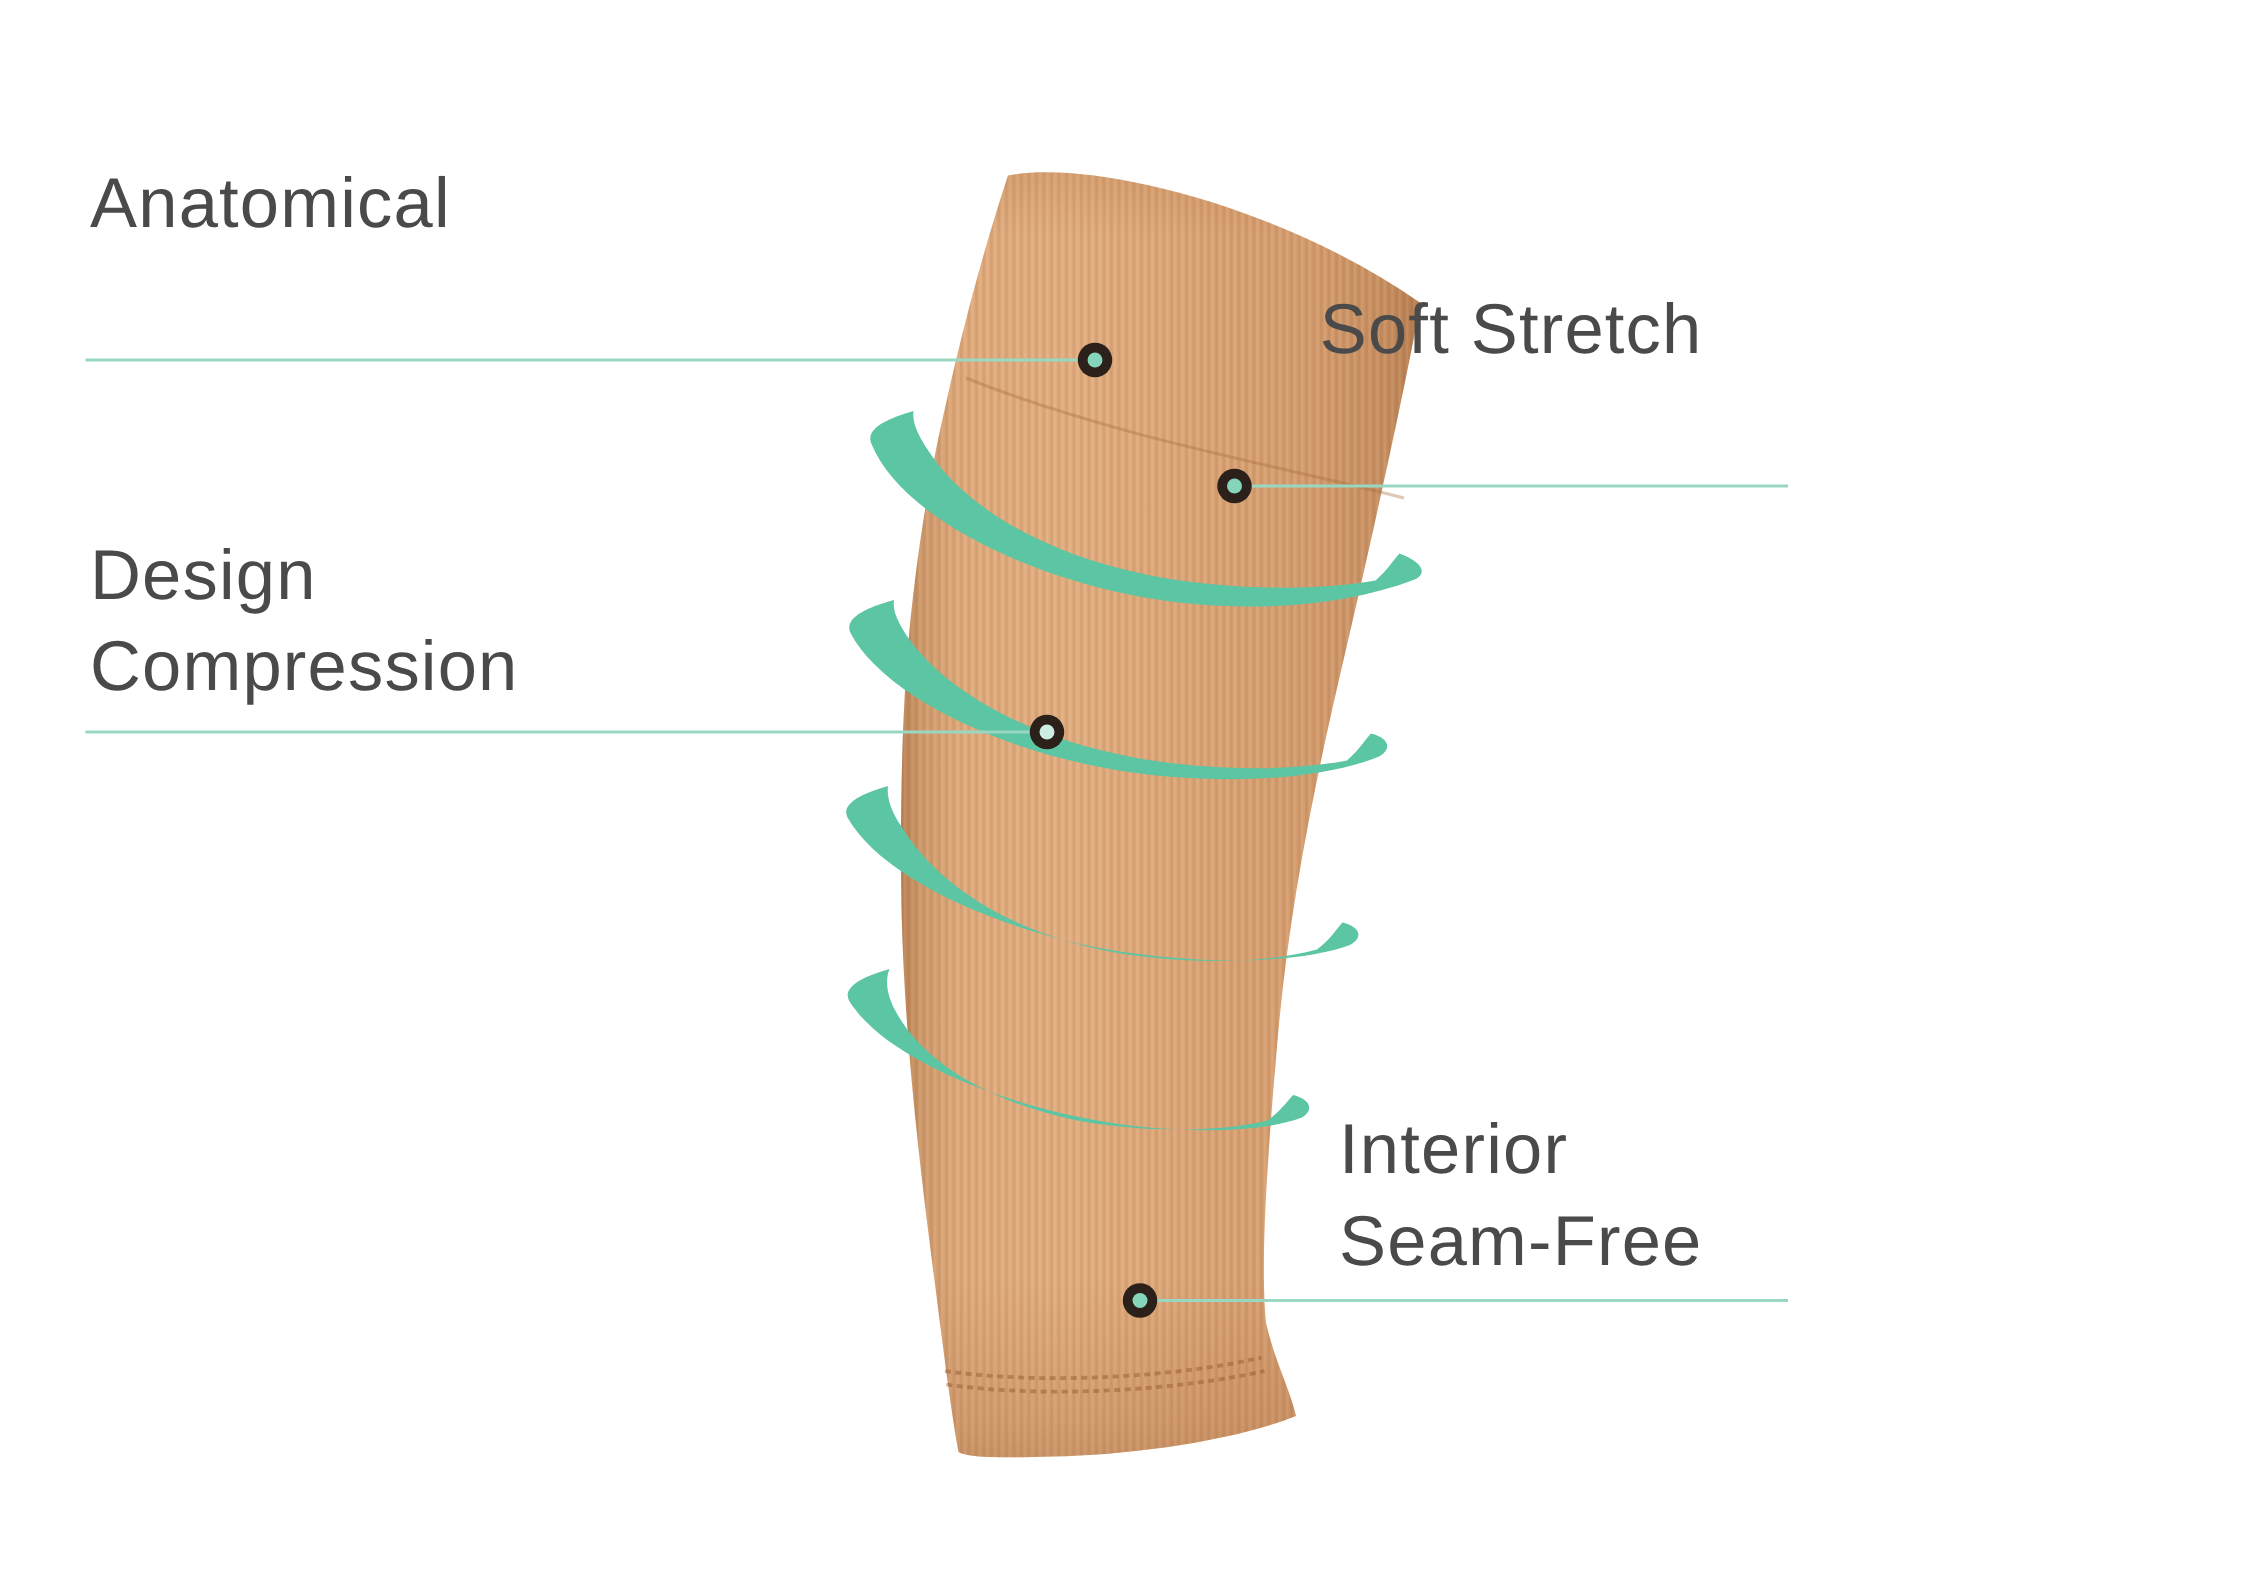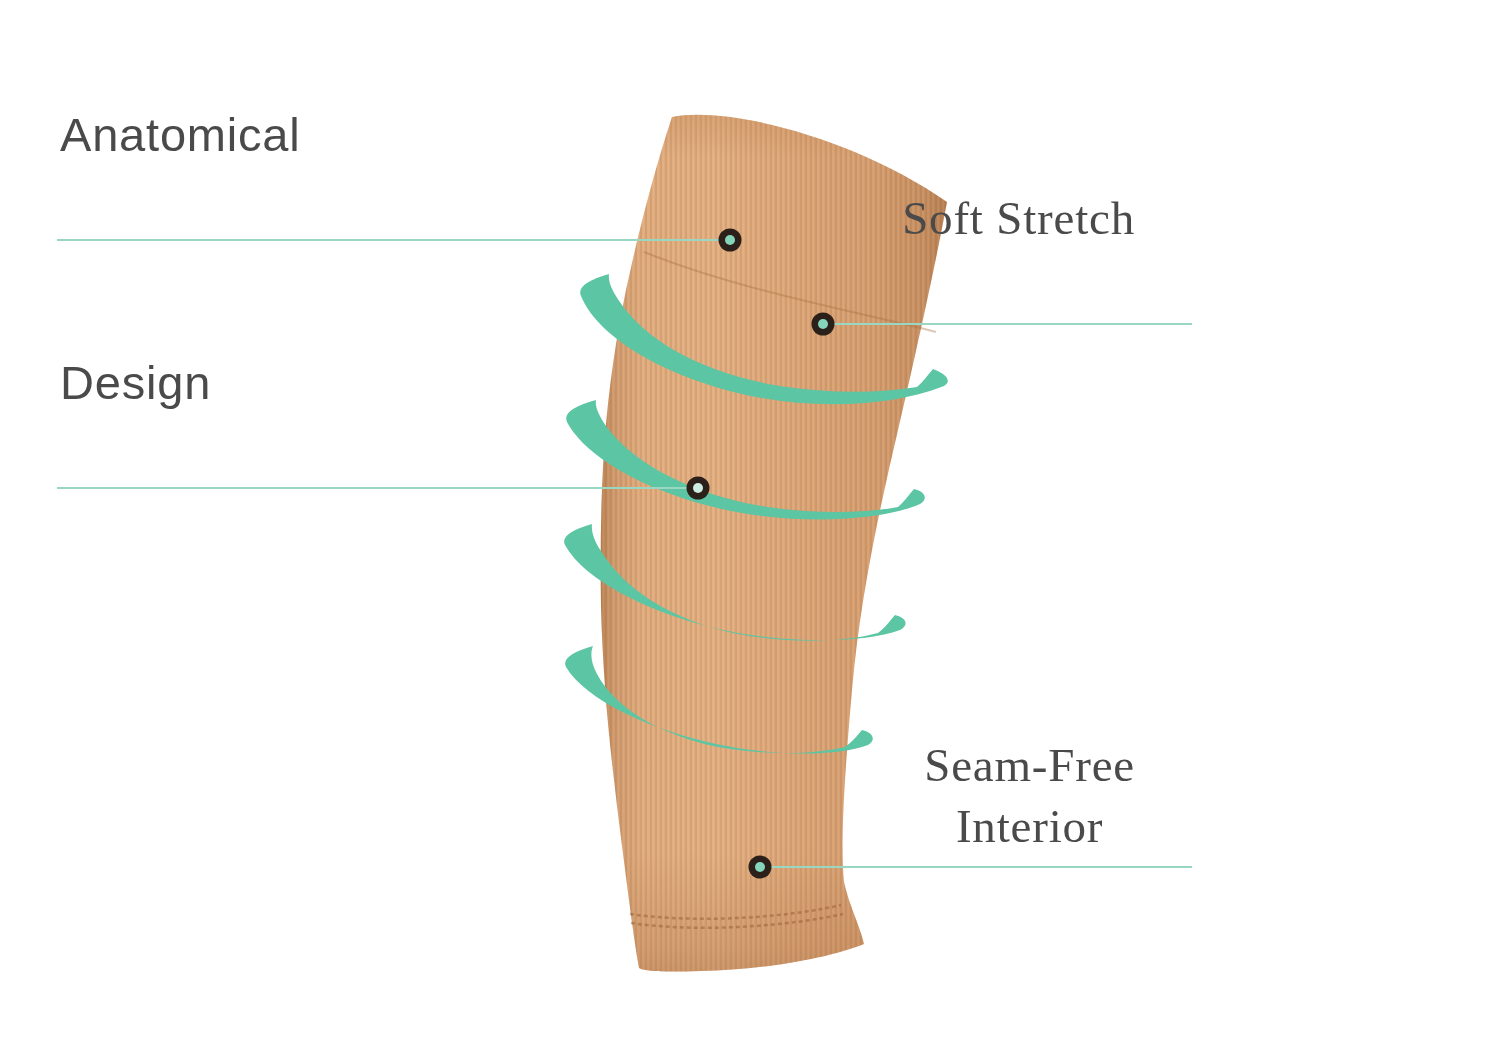--- a/index.html
+++ b/index.html
@@ -30,21 +30,21 @@
   .hemline{stroke:rgba(150,92,50,0.5);stroke-width:2.5;fill:none;stroke-dasharray:4 3;}
   .callout{
     position:absolute;
     color:var(--label-text);
     font-size:47px;
     line-height:61px;
     letter-spacing:0.8px;
     white-space:nowrap;
   }
   .callout .cline{display:block;}
-  .callout.right{text-align:center;font-family:Liberation Serif, serif;}
+  .callout.right{text-align:left;}
 </style>
 </head>
 <body>
 
 <div class="stage">
 
   <svg class="diagram-svg" width="1500" height="1060" viewBox="0 0 1500 1060">
     <defs>
       <linearGradient id="fabricGrad" x1="0" y1="0" x2="1" y2="0">
         <stop offset="0" stop-color="#BB8254"></stop>
@@ -197,20 +197,21 @@
   <div class="callout" style="left:60px;top:104px;">
     <span class="cline">Anatomical</span>
   </div>
 
   <div class="callout right" style="right:57px;top:188px;">
     <span class="cline">Soft Stretch</span>
   </div>
 
   <div class="callout" style="left:60px;top:352px;">
     <span class="cline">Design</span>
+    <span class="cline">Compression</span>
   </div>
 
   <div class="callout right" style="right:57px;top:735px;">
+    <span class="cline">Interior</span>
     <span class="cline">Seam-Free</span>
-    <span class="cline">Interior</span>
   </div>
 
 </div>
 
 </body></html>

